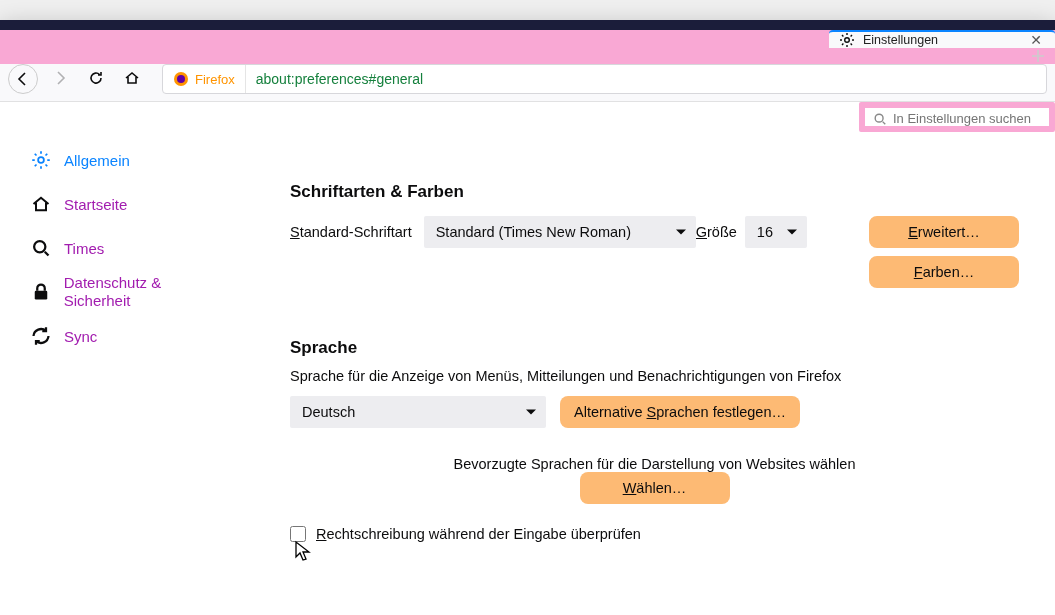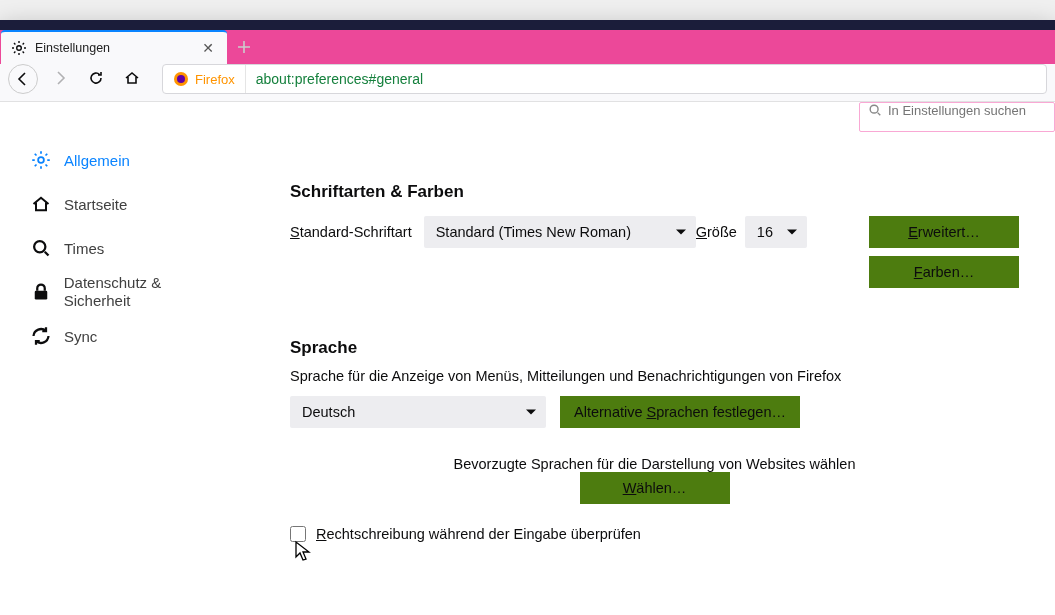--- a/index.html
+++ b/index.html
@@ -1,55 +1,55 @@
 <!DOCTYPE html>
 <html><head>
 <meta charset="utf-8">
 <style>
   * { box-sizing: border-box; margin: 0; padding: 0; font-family: "Segoe UI", Arial, sans-serif; }
   body { background: #f0f0f0; display: flex; align-items: flex-start; justify-content: center; }
   .window { width: 1055px; height: 615px; background: #fff; box-shadow: 0 6px 24px rgba(0,0,0,.25); display: flex; flex-direction: column; margin-top: 20px; }
   .titlebar { height: 10px; background: #1b1d3a; }
-  .tabstrip { height: 34px; background: #ec4899; display: flex; align-items: flex-end; }
+  .tabstrip { height: 34px; background: #f9a8d4; display: flex; align-items: flex-end; flex-direction: column; }
   .tab { height: 34px; width: 226px; background: #f9f9fb; border-top-left-radius: 4px; border-top-right-radius: 4px; display: flex; align-items: center; padding: 0 10px; border-top: 2px solid #0a84ff; margin-left: 1px; position: relative; }
   .tab-icon { width: 16px; height: 16px; display: flex; align-items: center; justify-content: center; }
   .tab-label { font-size: 12.5px; margin-left: 8px; color: #222; flex: 1; }
   .tab-close { font-size: 14px; color: #555; width: 18px; text-align: center; cursor: pointer; }
   .newtab { width: 34px; height: 34px; display: flex; align-items: center; justify-content: center; }
   .newtab svg { color: #ccc; }
 
   .toolbar { height: 38px; background: #f9f9fb; border-bottom: 1px solid #e1e1e2; display: flex; padding: 0 8px; gap: 8px; }
   .nav-btn { width: 28px; height: 28px; display: flex; align-items: center; justify-content: center; border-radius: 4px; color: #0c0c0d; }
   .nav-btn.disabled { color: #b1b1b3; }
   .nav-circle { border: 1px solid #ccc; border-radius: 50%; width: 30px; height: 30px; display: flex; align-items: center; justify-content: center; }
   .urlbar { flex: 1; height: 30px; background: #fff; border: 1px solid #d7d7db; border-radius: 4px; display: flex; align-items: center; margin-left: 8px; }
   .urlbar-identity { display: flex; align-items: center; padding: 0 10px; border-right: 1px solid #e5e5e5; height: 100%; gap: 6px; }
   .urlbar-identity .ff-icon { width: 16px; height: 16px; }
   .urlbar-brand { font-size: 13px; color: #ff9400; }
   .urlbar-input { border: none; outline: none; font-size: 14px; padding: 0 10px; flex: 1; color: #15803d; background: transparent; }
 
   .content { flex: 1; display: flex; overflow: hidden; background: #fff; position: relative; }
   .sidebar { width: 230px; padding: 36px 0 0 30px; }
-  .side-item { display: flex; align-items: center; gap: 12px; height: 44px; font-size: 15px; color: #404040; cursor: pointer; }
+  .side-item { display: flex; align-items: center; gap: 12px; height: 44px; font-size: 15px; color: #a21caf; cursor: pointer; }
   .side-item .icon { width: 22px; height: 22px; display: flex; align-items: center; justify-content: center; }
   .side-item.active { color: #0a84ff; }
   .side-item.active svg { color: #0a84ff; }
   .side-item svg { color: #0c0c0d; }
 
   .main { flex: 1; padding: 24px 36px 0 60px; position: relative; overflow: hidden; }
-  .search-box { position: absolute; top: 0; right: 0; width: 196px; height: 30px; border: 1px solid #f9a8d4; border-radius: 2px; display: flex; align-items: flex-start; padding: 0 8px; gap: 6px; color: #737373; }
+  .search-box { position: absolute; top: 0; right: 0; width: 196px; height: 30px; border: 6px solid #f9a8d4; border-radius: 2px; display: flex; align-items: flex-end; padding: 0 8px; gap: 6px; color: #737373; }
   .search-box input { border: none; outline: none; font-size: 13px; flex: 1; color: #737373; background: transparent; }
   .search-box svg { flex-shrink: 0; }
 
   h2.section-title { font-size: 17px; font-weight: 700; color: #0c0c0d; margin-top: 56px; }
   .label { font-size: 14.5px; color: #0c0c0d; }
   select.dropdown, .dropdown-btn { height: 32px; background: #ededf0; border: none; border-radius: 2px; font-size: 14.5px; padding: 0 32px 0 12px; appearance: none; color: #0c0c0d; position: relative; }
   .select-wrap { position: relative; display: inline-flex; align-items: center; }
   .select-wrap::after { content: ""; position: absolute; right: 10px; top: 50%; width: 0; height: 0; border-left: 5px solid transparent; border-right: 5px solid transparent; border-top: 5px solid #0c0c0d; transform: translateY(-50%); pointer-events: none; }
-  .btn { height: 32px; min-width: 150px; background: #4d7c0f; border: none; border-radius: 0; font-size: 14.5px; color: #0c0c0d; padding: 8px 14px; cursor: pointer; }
+  .btn { height: 32px; min-width: 150px; background: #fdba74; border: none; border-radius: 8px; font-size: 14.5px; color: #0c0c0d; padding: 8px 14px; cursor: pointer; }
 
   .font-row { display: flex; align-items: center; margin-top: 14px; position: relative; }
   .font-row .btn-stack { position: absolute; right: 0; top: 0; display: flex; flex-direction: column; gap: 8px; }
 
   .desc { font-size: 14.5px; color: #0c0c0d; margin-top: 10px; }
   .lang-row { display: flex; align-items: center; gap: 14px; margin-top: 12px; }
   .pref-lang-row { display: flex; align-items: center; justify-content: space-between; margin-top: 28px; flex-direction: column; }
   .checkbox-row { display: flex; align-items: center; gap: 10px; margin-top: 22px; position: relative; }
   input[type=checkbox] { width: 16px; height: 16px; }
   .cursor { position: absolute; left: 4px; top: 14px; }

